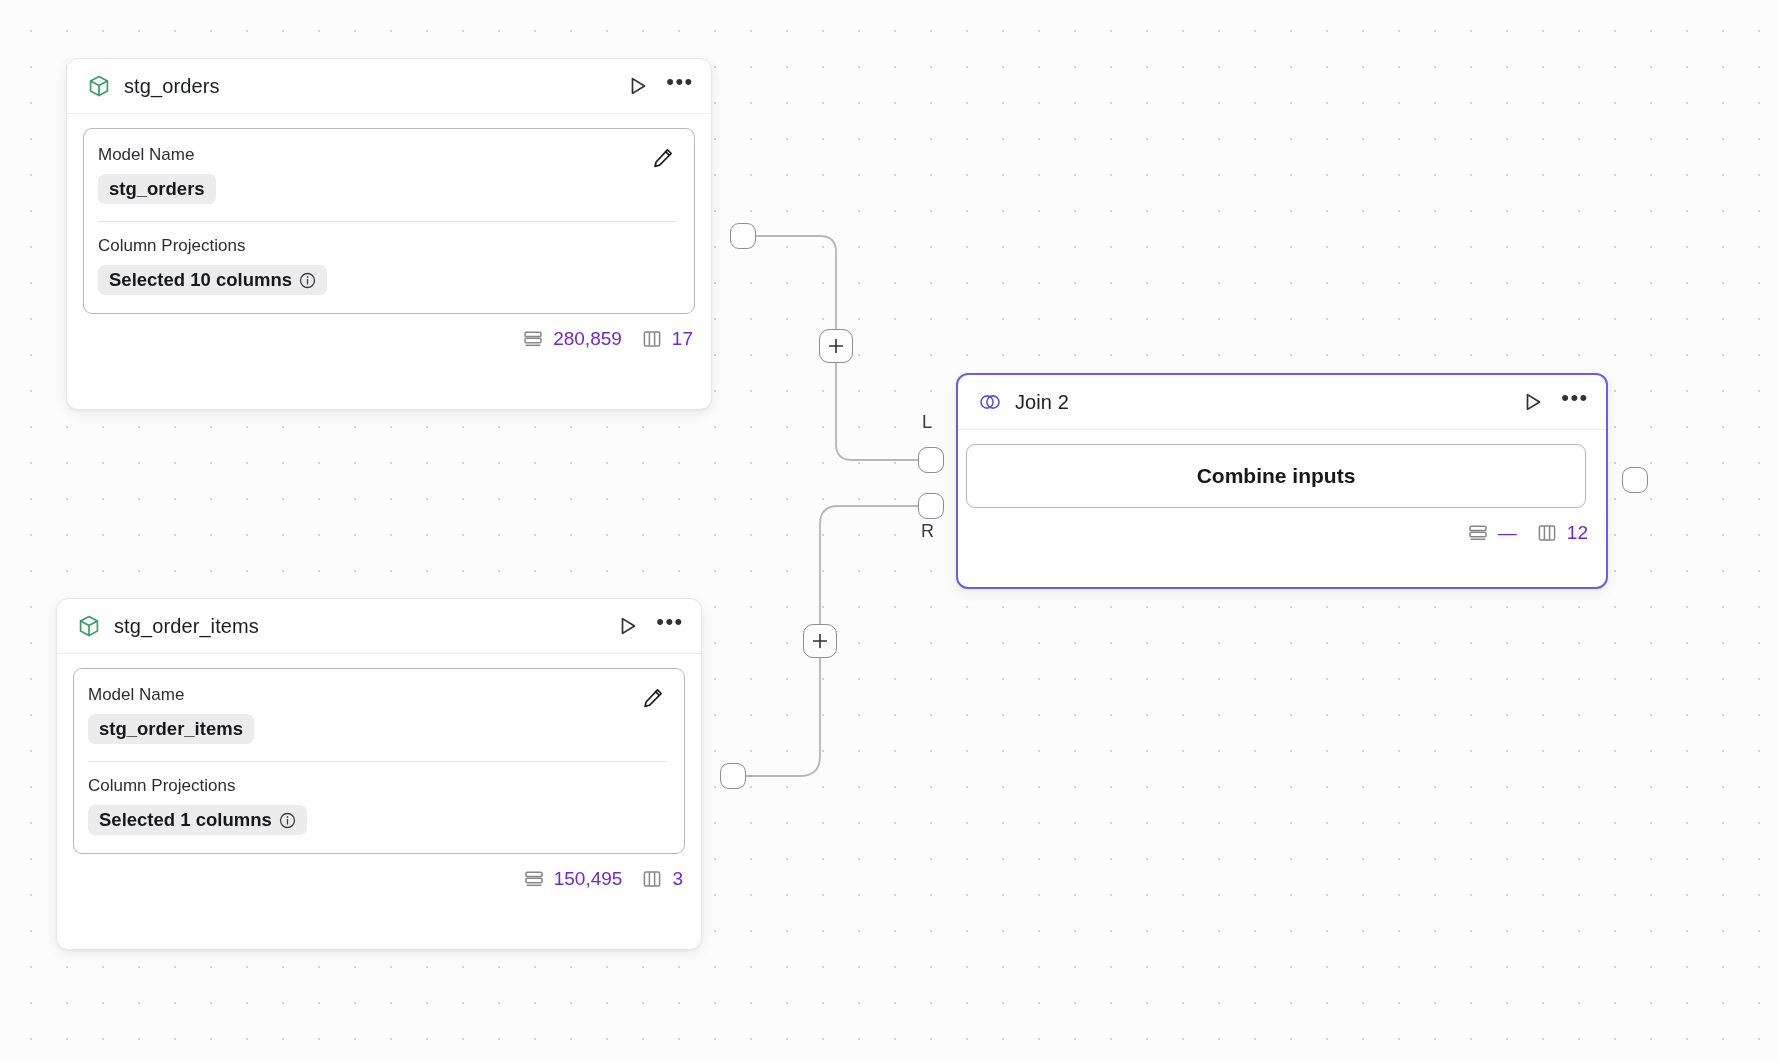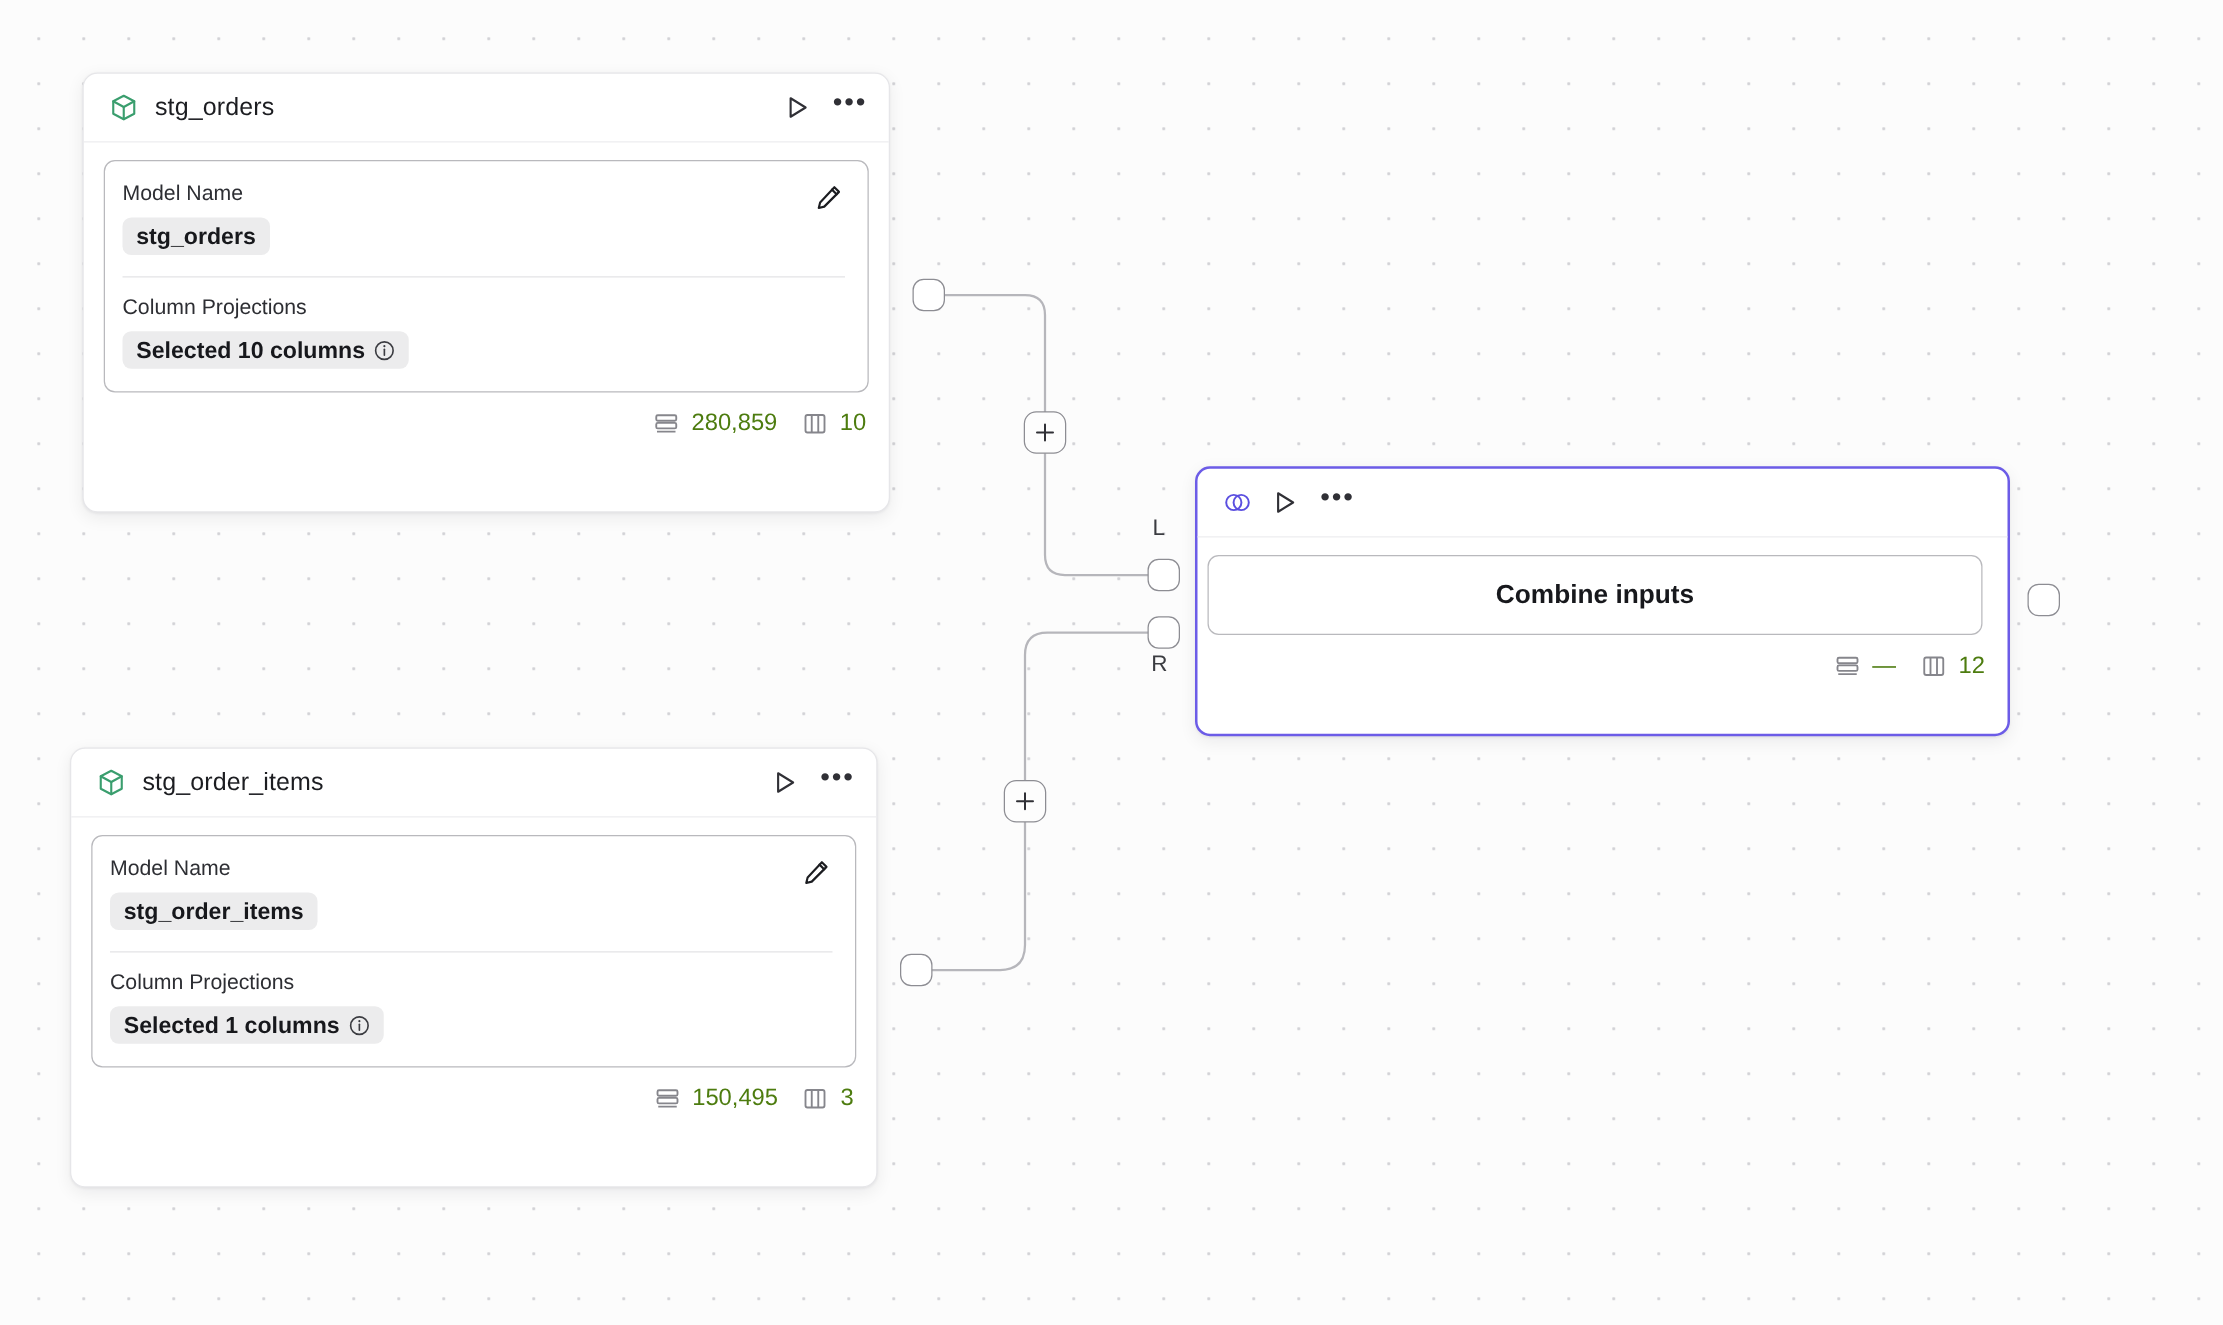--- a/index.html
+++ b/index.html
@@ -146,21 +146,21 @@
     font-size: 19px;
     color: #5c5d63;
   }
 
   .stat {
     display: inline-flex;
     align-items: center;
     gap: 9px;
   }
 
-  .stat-val { color: #4d7c0f; }
+  .stat-val { color: #6d28d9; }
 
   
   .node.selected {
     border: 2px solid #6c5ce7;
     box-shadow: 0 1px 2px rgba(16,18,27,.05), 0 4px 14px rgba(16,18,27,.07);
   }
 
   .combine-btn {
     border: 1px solid #b9b9bd;
     border-radius: 9px;
@@ -283,21 +283,21 @@
         <span class="stat-val">280,859</span>
       </span>
       <span class="stat" style="margin-left:8px;">
         <span style="display:inline-flex;">
           <svg width="22" height="22" viewBox="0 0 22 22" fill="none" stroke="#86868c" stroke-width="1.5" stroke-linejoin="round">
             <rect x="3.4" y="4" width="15.2" height="14" rx="1.6"></rect>
             <path d="M8.4 4 V18"></path>
             <path d="M13.6 4 V18"></path>
           </svg>
         </span>
-        <span class="stat-val">10</span>
+        <span class="stat-val">17</span>
       </span>
     </div>
   </div>
 
   <div class="port" style="left:730px; top:223px;"></div>
   <div class="plus-btn" style="left:819px; top:329px;">
     <svg width="18" height="18" viewBox="0 0 18 18" fill="none" stroke="#303036" stroke-width="1.6">
       <path d="M9 2.6 V15.4 M2.6 9 H15.4" stroke-linecap="round"></path>
     </svg>
   </div>
@@ -387,20 +387,21 @@
 
   <div class="node selected" style="left:956px; top:373px; width:652px; height:216px;">
 
     <div class="node-header">
       <span class="node-icon">
         <svg width="26" height="22" viewBox="0 0 26 22" fill="none" stroke="#5b4fe0" stroke-width="1.7">
           <circle cx="9.8" cy="11" r="6.6"></circle>
           <circle cx="16.2" cy="11" r="6.6"></circle>
         </svg>
       </span>
+      <span class="node-title">Join 2</span>
       <span class="hdr-actions">
         <span class="icon-btn">
           <svg width="22" height="22" viewBox="0 0 22 22" fill="none" stroke="#303036" stroke-width="1.7" stroke-linejoin="round">
             <path d="M5.5 3.6 L17.5 11 L5.5 18.4 Z"></path>
           </svg>
         </span>
         <span class="icon-btn dots-icon">•••</span>
       </span>
     </div>
 

